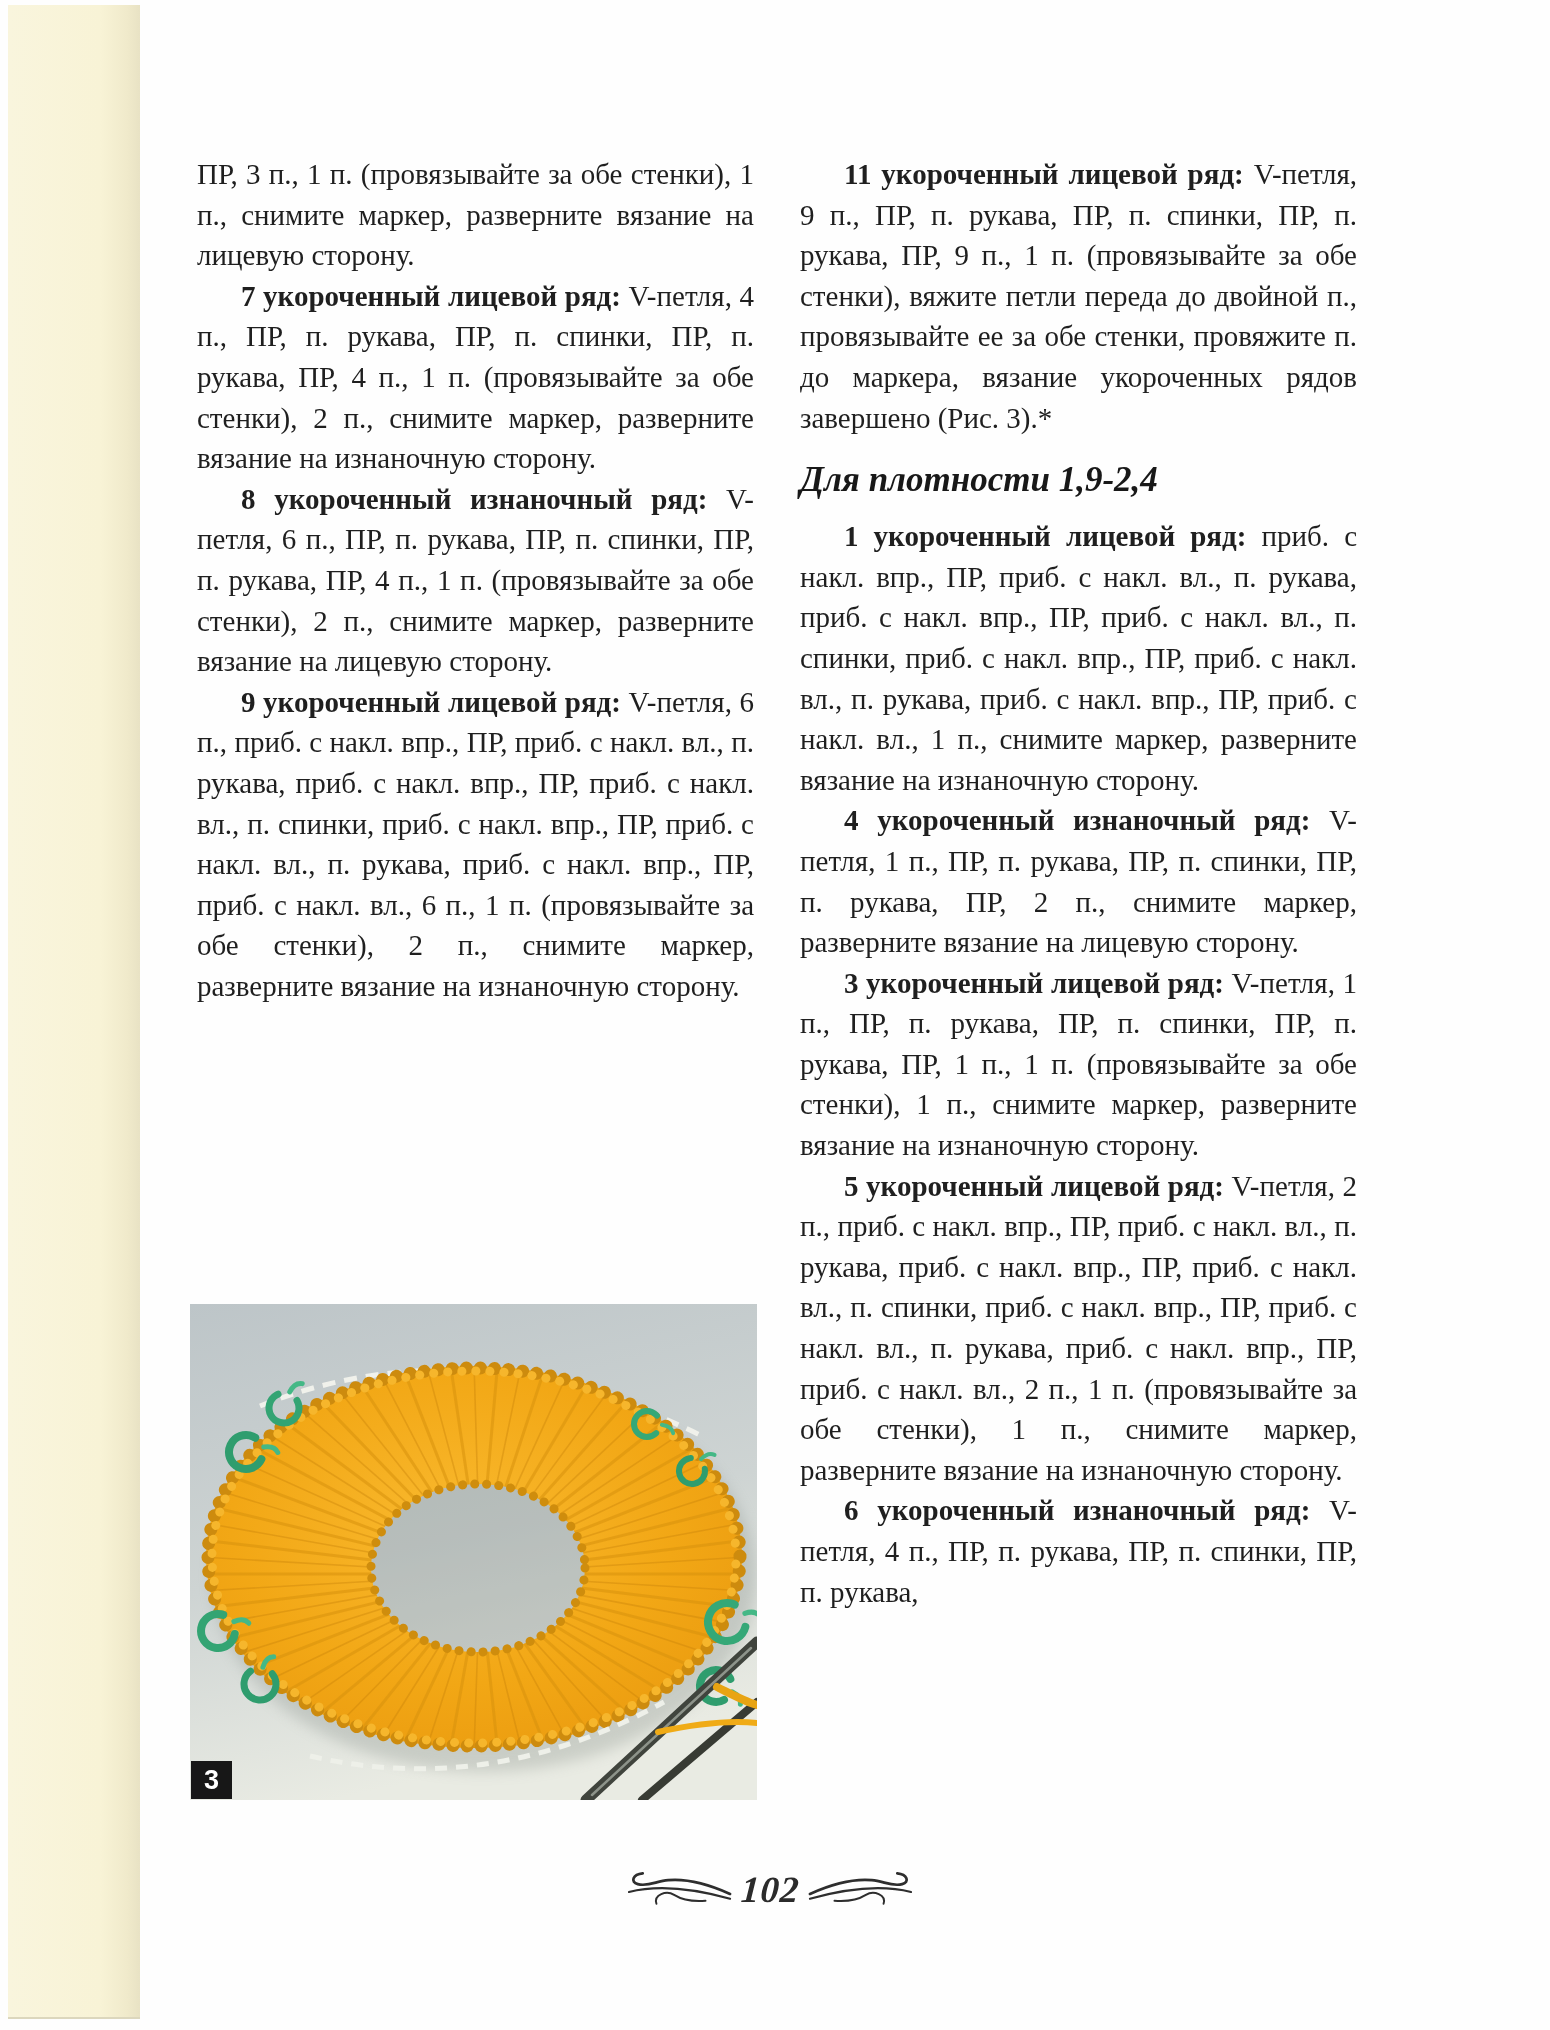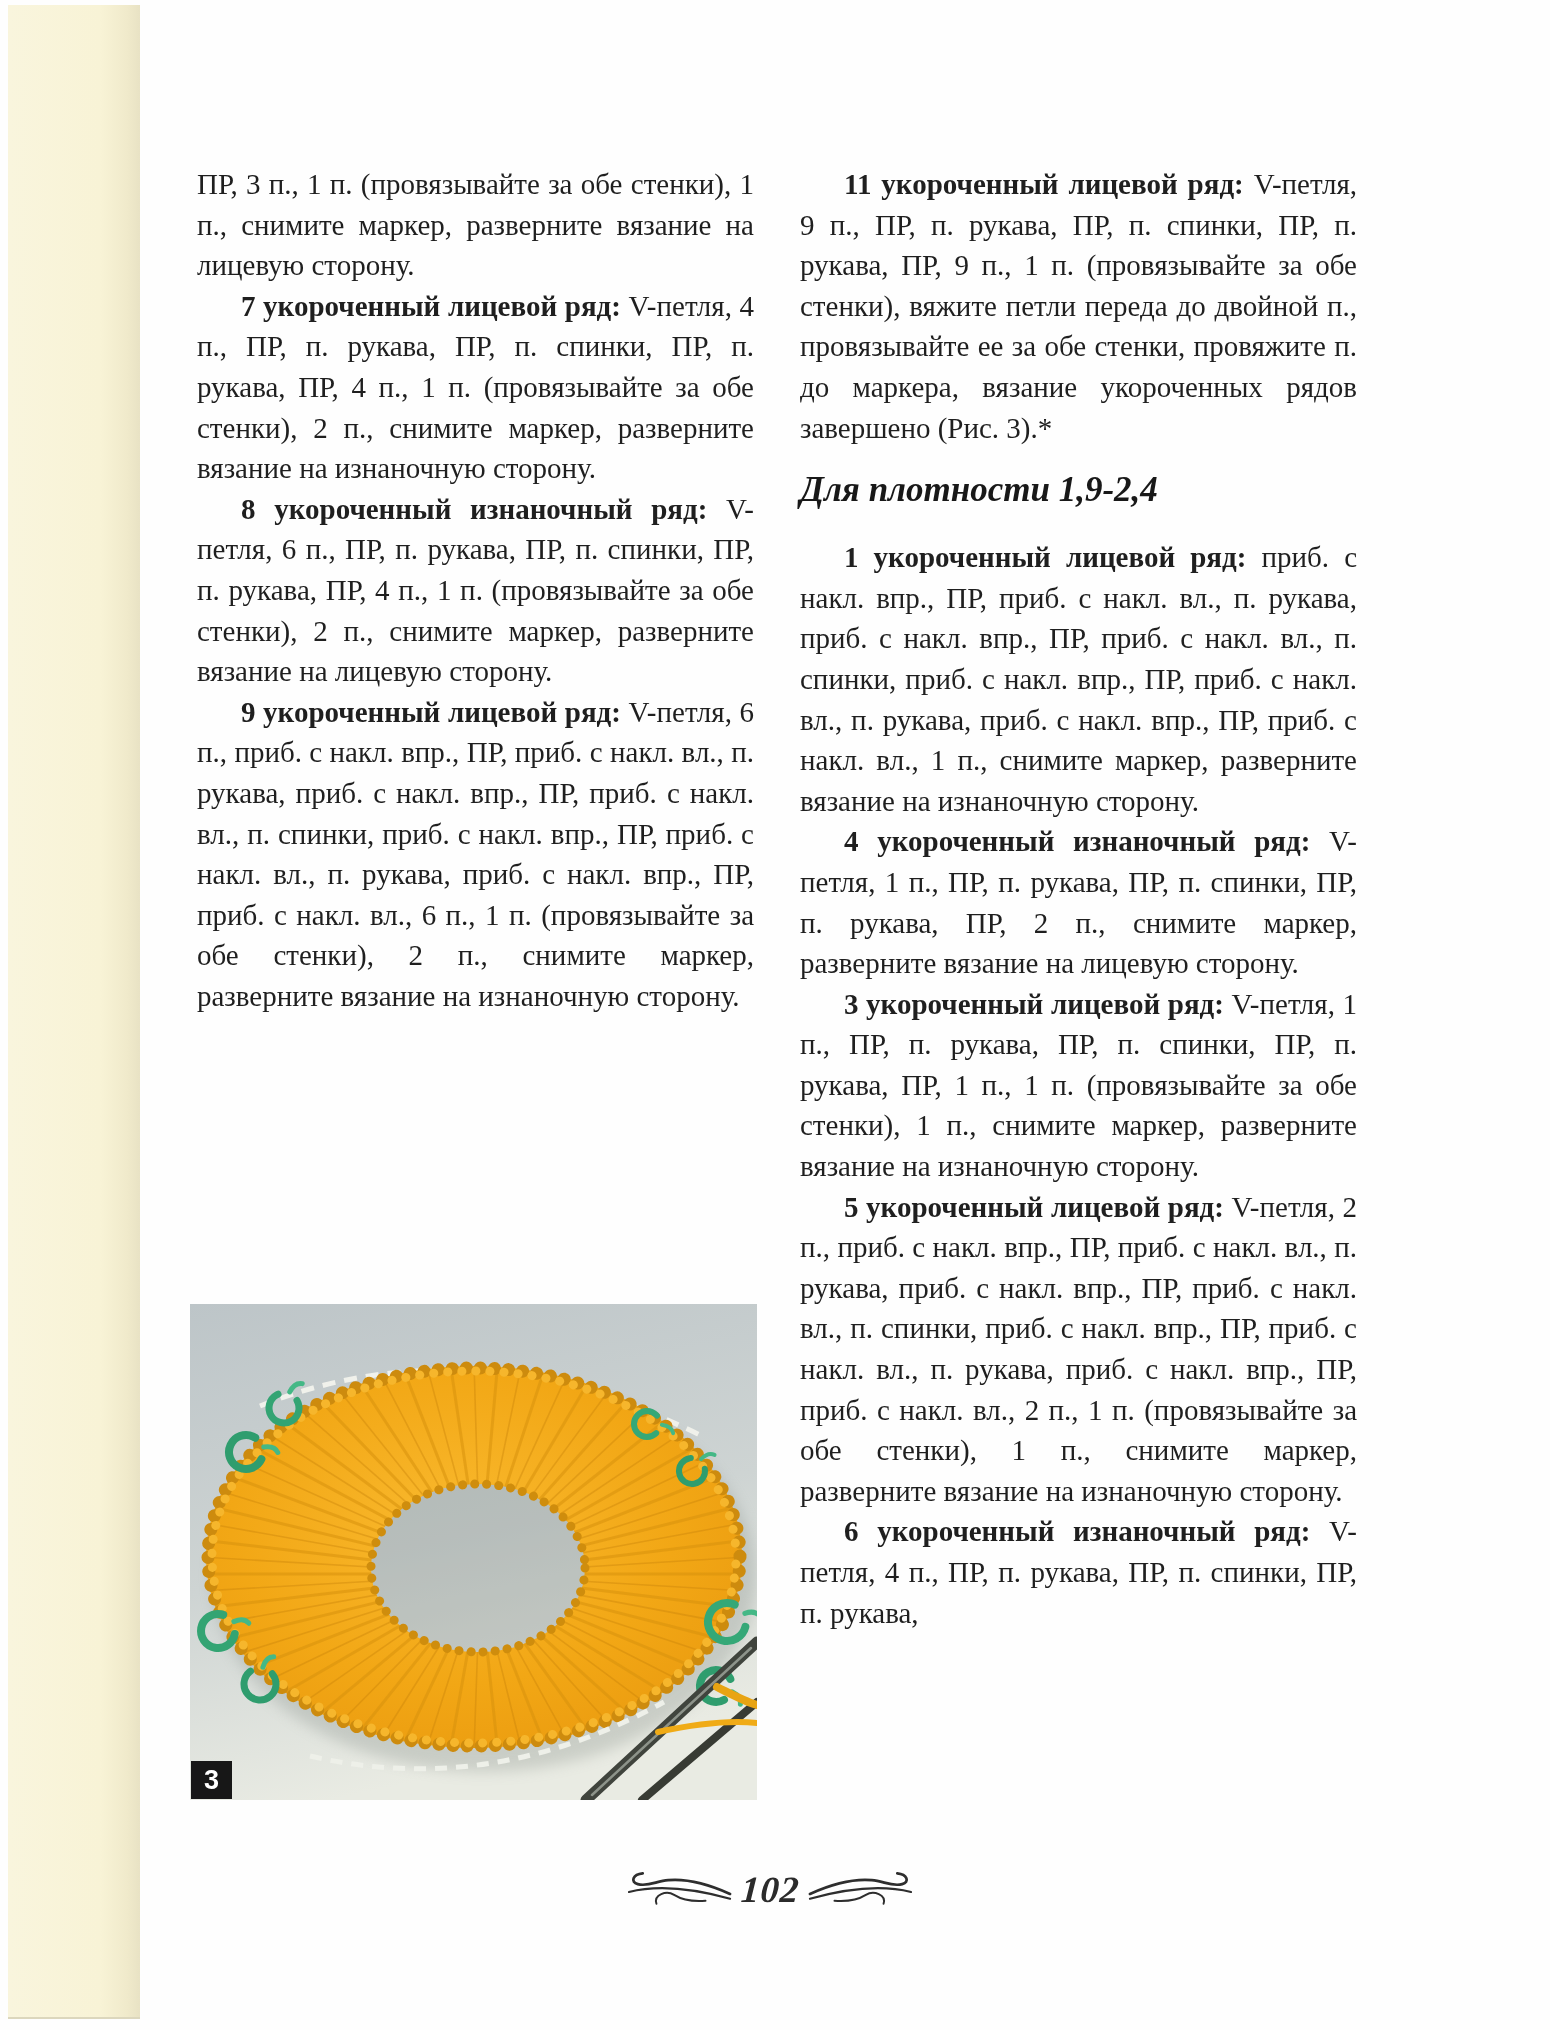--- a/index.html
+++ b/index.html
@@ -11,31 +11,31 @@
     overflow:hidden;
   }
   .page{position:absolute;inset:0;background:#fefefe;}
   
   .side-strip{
     position:absolute;left:8px;top:5px;width:132px;height:2012px;
     background:linear-gradient(90deg,#f9f5dd 0%,#f8f3d6 70%,#f0eacb 90%,#e8e2c4 100%);
     border-bottom:2px solid #dcd7bd;
   }
   .col{
-    position:absolute;top:164px;
+    position:absolute;top:154px;
     font-size:29px;line-height:40.6px;
     text-align:justify;
   }
   .col-left{left:197px;width:557px;}
   .col-right{left:800px;width:557px;}
   .para{margin:0;text-indent:44px;}
   .para.no-indent{text-indent:0;}
   .lead{font-weight:bold;}
   .section-heading{
-    margin:20px 0 26px 0;text-indent:0;
+    margin:20px 0 15px 0;text-indent:0;
     font-weight:bold;font-style:italic;
     font-size:35px;line-height:43px;color:#181818;
     text-align:left;
   }
   figure.photo{position:absolute;left:190px;top:1304px;width:567px;height:496px;margin:0;}
   figure.photo svg{display:block;width:100%;height:100%;}
   .fig-label{
     position:absolute;left:1px;bottom:1px;width:41px;height:38px;
     background:#171717;color:#ffffff;
     font-family:"Liberation Sans",sans-serif;font-weight:bold;font-size:27px;

